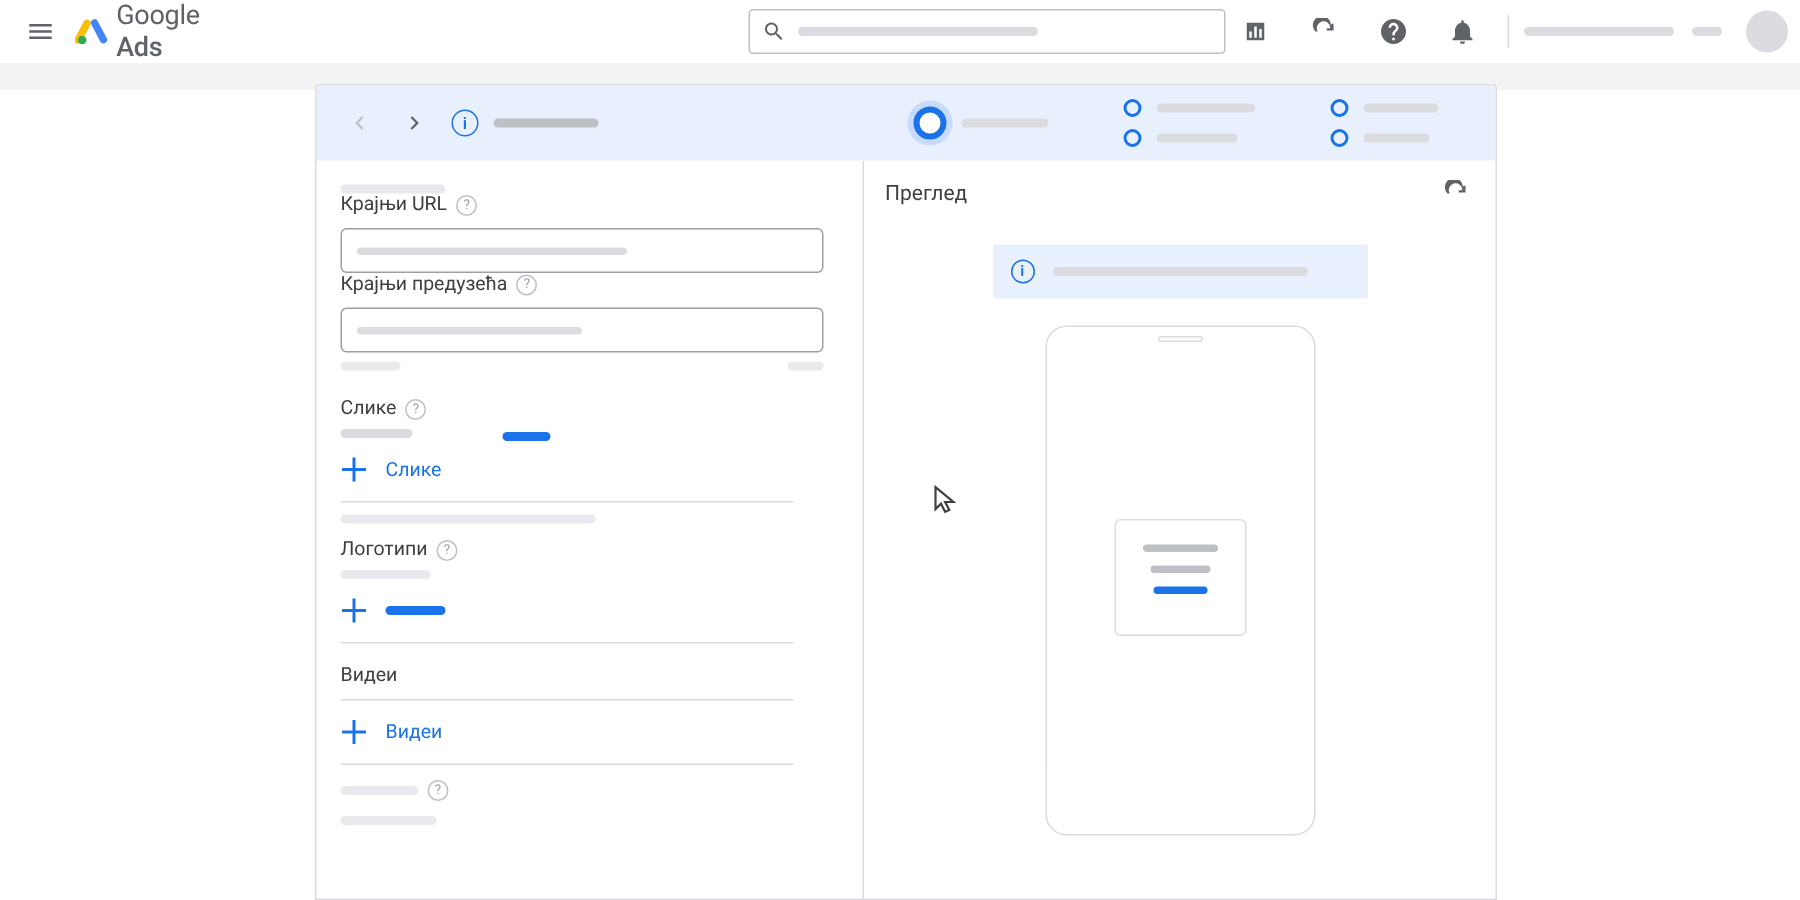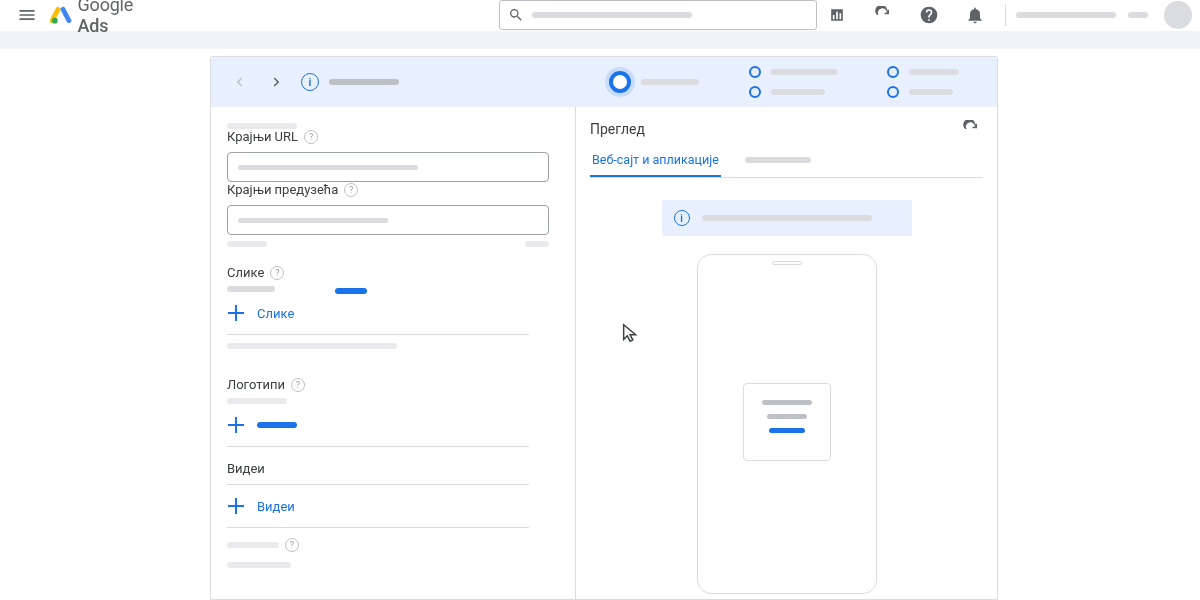--- a/index.html
+++ b/index.html
@@ -1,19 +1,19 @@
 <!DOCTYPE html>
 <html><head>
 <meta charset="utf-8">
 <style>
   * { box-sizing: border-box; margin: 0; padding: 0; }
   body { font-family: Roboto, Arial, sans-serif; font-size: 13px; color: #3c4043; background: #fff; width: 1200px; height: 600px; overflow: hidden; }
 
   
-  .topbar { height: 31px; display: flex; align-items: center; padding: 12px 8px; border-bottom: 1px solid #fff; }
+  .topbar { height: 42px; display: flex; align-items: center; padding: 12px 8px; border-bottom: 1px solid #fff; }
   .menu-icon { width: 40px; height: 40px; display:flex; align-items:center; justify-content:center; color:#5f6368; cursor:pointer; }
   .logo { display:flex; align-items:center; gap:6px; margin-left:4px; }
   .logo-mark { width:22px; height:22px; }
   .logo-text { font-size:18px; color:#5f6368; letter-spacing:-.2px; }
   .logo-text b { font-weight:500; }
   .searchbox { margin-left: 335px; width: 330px; height: 30px; border: 1px solid #bdc1c6; border-radius: 3px; display:flex; align-items:center; padding:0 8px; gap:8px; }
   .searchbox svg { width:16px; height:16px; color:#5f6368; }
   .searchbox .ph { flex:1; height:6px; background:#dadce0; border-radius:3px; max-width:160px; }
   .top-icons { margin-left:auto; display:flex; align-items:center; gap:6px; }
   .top-icons .ibtn { width:40px; height:40px; display:flex; align-items:center; justify-content:center; color:#5f6368; cursor:pointer; }
@@ -222,21 +222,21 @@
         <div class="t t1"></div>
         <div class="t t2"></div>
       </div>
       <div class="addbtn">
         <span class="plus"></span>
         <span>Слике</span>
       </div>
       <div class="divider"></div>
       <div class="ghost lt" style="width:170px;margin-top:8px"></div>
 
-      <div class="label-row" style="margin-top:28px">
+      <div class="label-row" style="margin-top:10px">
         <span class="section-title">Логотипи</span>
         <span class="help-q">?</span>
       </div>
       <div class="ghost lt" style="width:60px;margin-top:6px"></div>
       <div class="addbtn">
         <span class="plus"></span>
         <span class="ghost" style="width:40px;background:#1a73e8"></span>
       </div>
       <div class="divider"></div>
 
@@ -259,26 +259,20 @@
 
     <div class="right">
       <div class="preview-head">
         <div class="preview-title">Преглед</div>
         <div class="refresh">
           <svg width="18" height="18" viewBox="0 0 24 24">
               <path fill="currentColor" d="M17.65 6.35A8 8 0 104 12h2a6 6 0 1111.18-3H14v2h6V5h-2v1.35z"></path>
             </svg>
         </div>
       </div>
-      <div class="preview-tabs">
-        <div class="ptab active">Веб-сајт и апликације</div>
-        <div class="ptab ghosttab">
-            <div class="ghost" style="width:66px"></div>
-          </div>
-      </div>
 
       <div class="notice">
         <div class="info">i</div>
         <div class="ghost" style="width:170px"></div>
       </div>
 
       <div class="phone">
         <div class="speaker"></div>
         <div class="card">
           <div class="ln" style="width:50px;background:#bdc1c6"></div>

